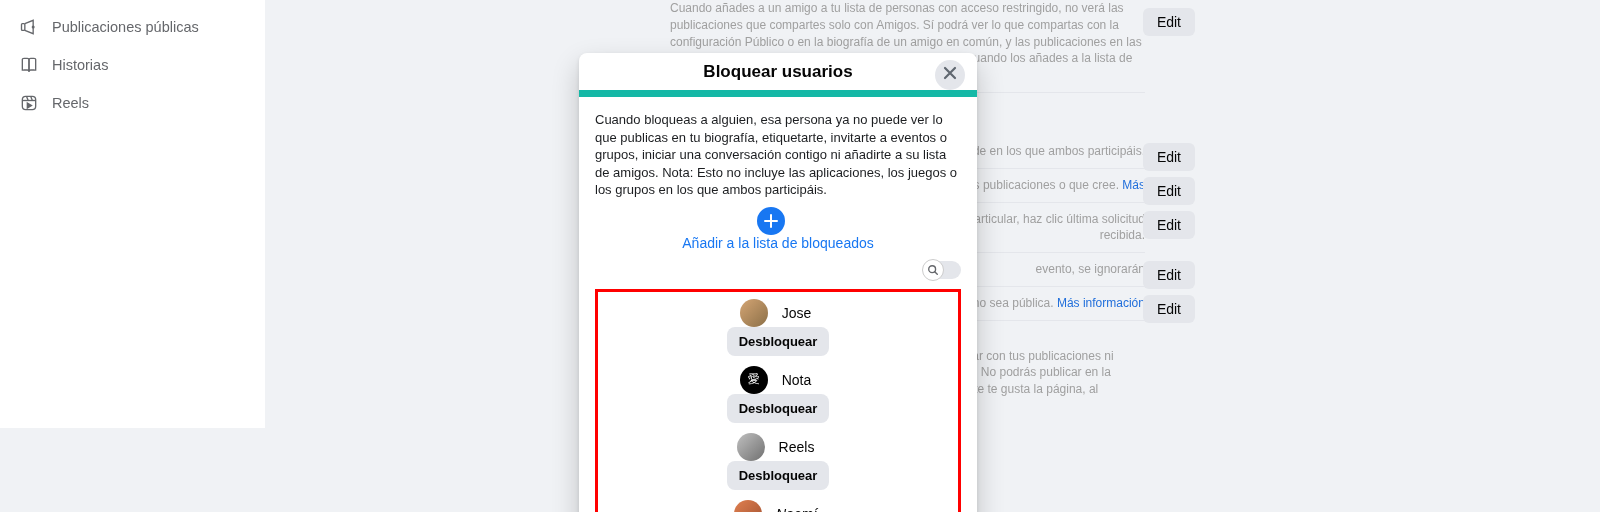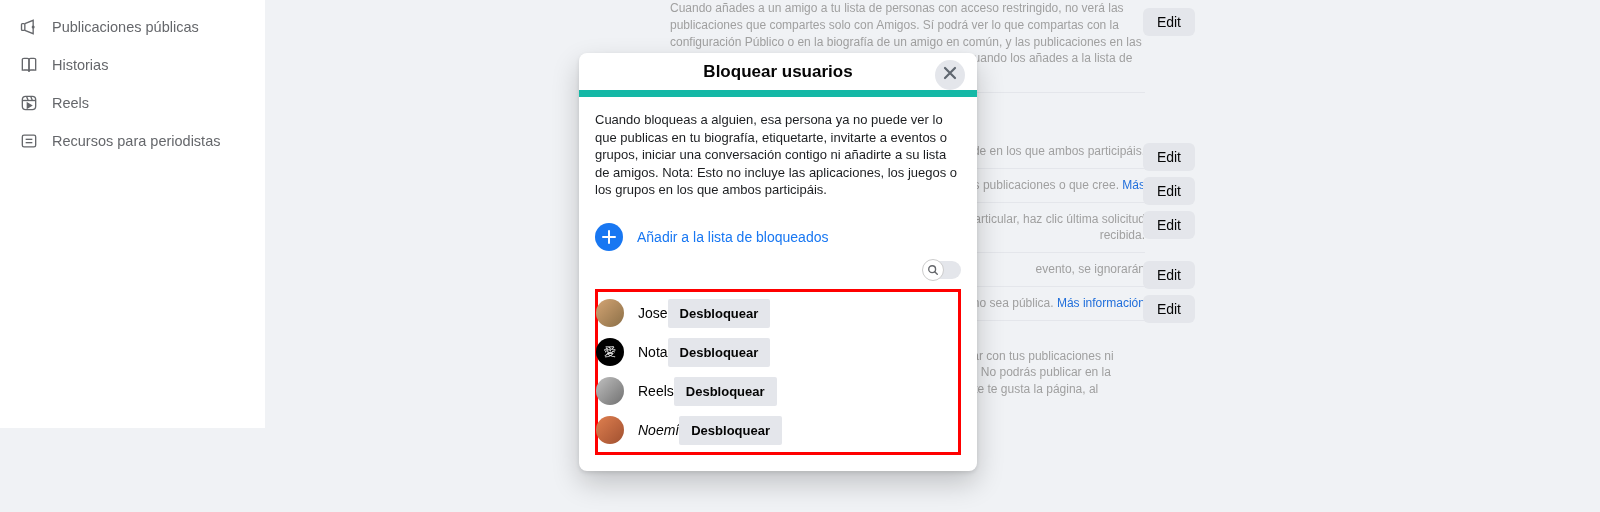--- a/index.html
+++ b/index.html
@@ -127,27 +127,28 @@
       color: #606770;
       font-size: 17px;
     }
     .modal-body {
       padding: 14px 16px 16px 16px;
     }
     .modal-description {
       font-size: 13px;
       color: #1c1e21;
       line-height: 1.35;
-      margin-bottom: 24px;
+      margin-bottom: 8px;
     }
     .add-row {
       display: flex;
       align-items: center;
       cursor: pointer;
       margin-bottom: 10px;
+      flex-direction: column;
     }
     .add-icon {
       width: 28px;
       height: 28px;
       border-radius: 50%;
       background: #1877f2;
       color: #fff;
       display: flex;
       align-items: center;
       justify-content: center;
@@ -189,20 +190,21 @@
     .highlight-box {
       border: 3px solid #ff0000;
       padding: 2px 3px;
       margin-top: 2px;
     }
     .user-row {
       display: flex;
       align-items: center;
       justify-content: flex-start;
       padding: 5px 0;
+      flex-direction: column;
     }
     .user-left {
       display: flex;
       align-items: center;
     }
     .avatar {
       width: 28px;
       height: 28px;
       border-radius: 50%;
       margin-right: 14px;
@@ -213,21 +215,21 @@
     .avatar-3 { background: linear-gradient(135deg, #c0c0c0, #707070); }
     .avatar-4 { background: linear-gradient(135deg, #e08050, #a05030); }
     .user-name {
       font-size: 14px;
       color: #050505;
     }
     .unblock-btn {
       background: #e4e6eb;
       border: none;
       padding: 7px 12px;
-      border-radius: 2px;
+      border-radius: 8px;
       font-size: 13px;
       font-weight: 600;
       color: #050505;
       cursor: pointer;
     }
   </style>
 </head>
 <body>
 
 <div class="sidebar">
@@ -254,30 +256,20 @@
     <span class="sidebar-icon">
       <svg width="20" height="20" viewBox="0 0 24 24" fill="none" stroke="currentColor" stroke-width="1.6">
           <rect x="4" y="4" width="16" height="16" rx="4"></rect>
           <path d="M4 9 L20 9"></path>
           <path d="M9 4 L11 9"></path>
           <path d="M14 4 L16 9"></path>
           <path d="M10 12 L15 15 L10 18 Z" fill="currentColor"></path>
         </svg>
     </span>
     <span>Reels</span>
-  </div>
-  <div class="sidebar-item">
-    <span class="sidebar-icon">
-      <svg width="20" height="20" viewBox="0 0 24 24" fill="none" stroke="currentColor" stroke-width="1.6">
-          <rect x="4" y="5" width="16" height="14" rx="2"></rect>
-          <line x1="8" y1="10" x2="16" y2="10"></line>
-          <line x1="8" y1="14" x2="16" y2="14"></line>
-        </svg>
-    </span>
-    <span>Recursos para periodistas</span>
   </div>
 </div>
 
 <div class="main-content">
   <div class="section" style="padding-top:0;">
     <div class="section-text"><span>Cuando añades a un amigo a tu lista de personas con acceso restringido, no verá las publicaciones que compartes solo con Amigos. Sí podrá ver lo que compartas con la configuración Público o en la biografía de un amigo en común, y las publicaciones en las que esté etiquetado. Facebook no notifica a tus amigos cuando los añades a la lista de personas con acceso restringido.</span> <span class="more-link">Más información</span></div>
     <button class="edit-btn">Edit</button>
   </div>
   <div class="section" style="padding-top:50px;">
     <div class="section-text" style="text-align:right;">en tu biografía, ni añadirte a su lista de en los que ambos participáis.</div>

